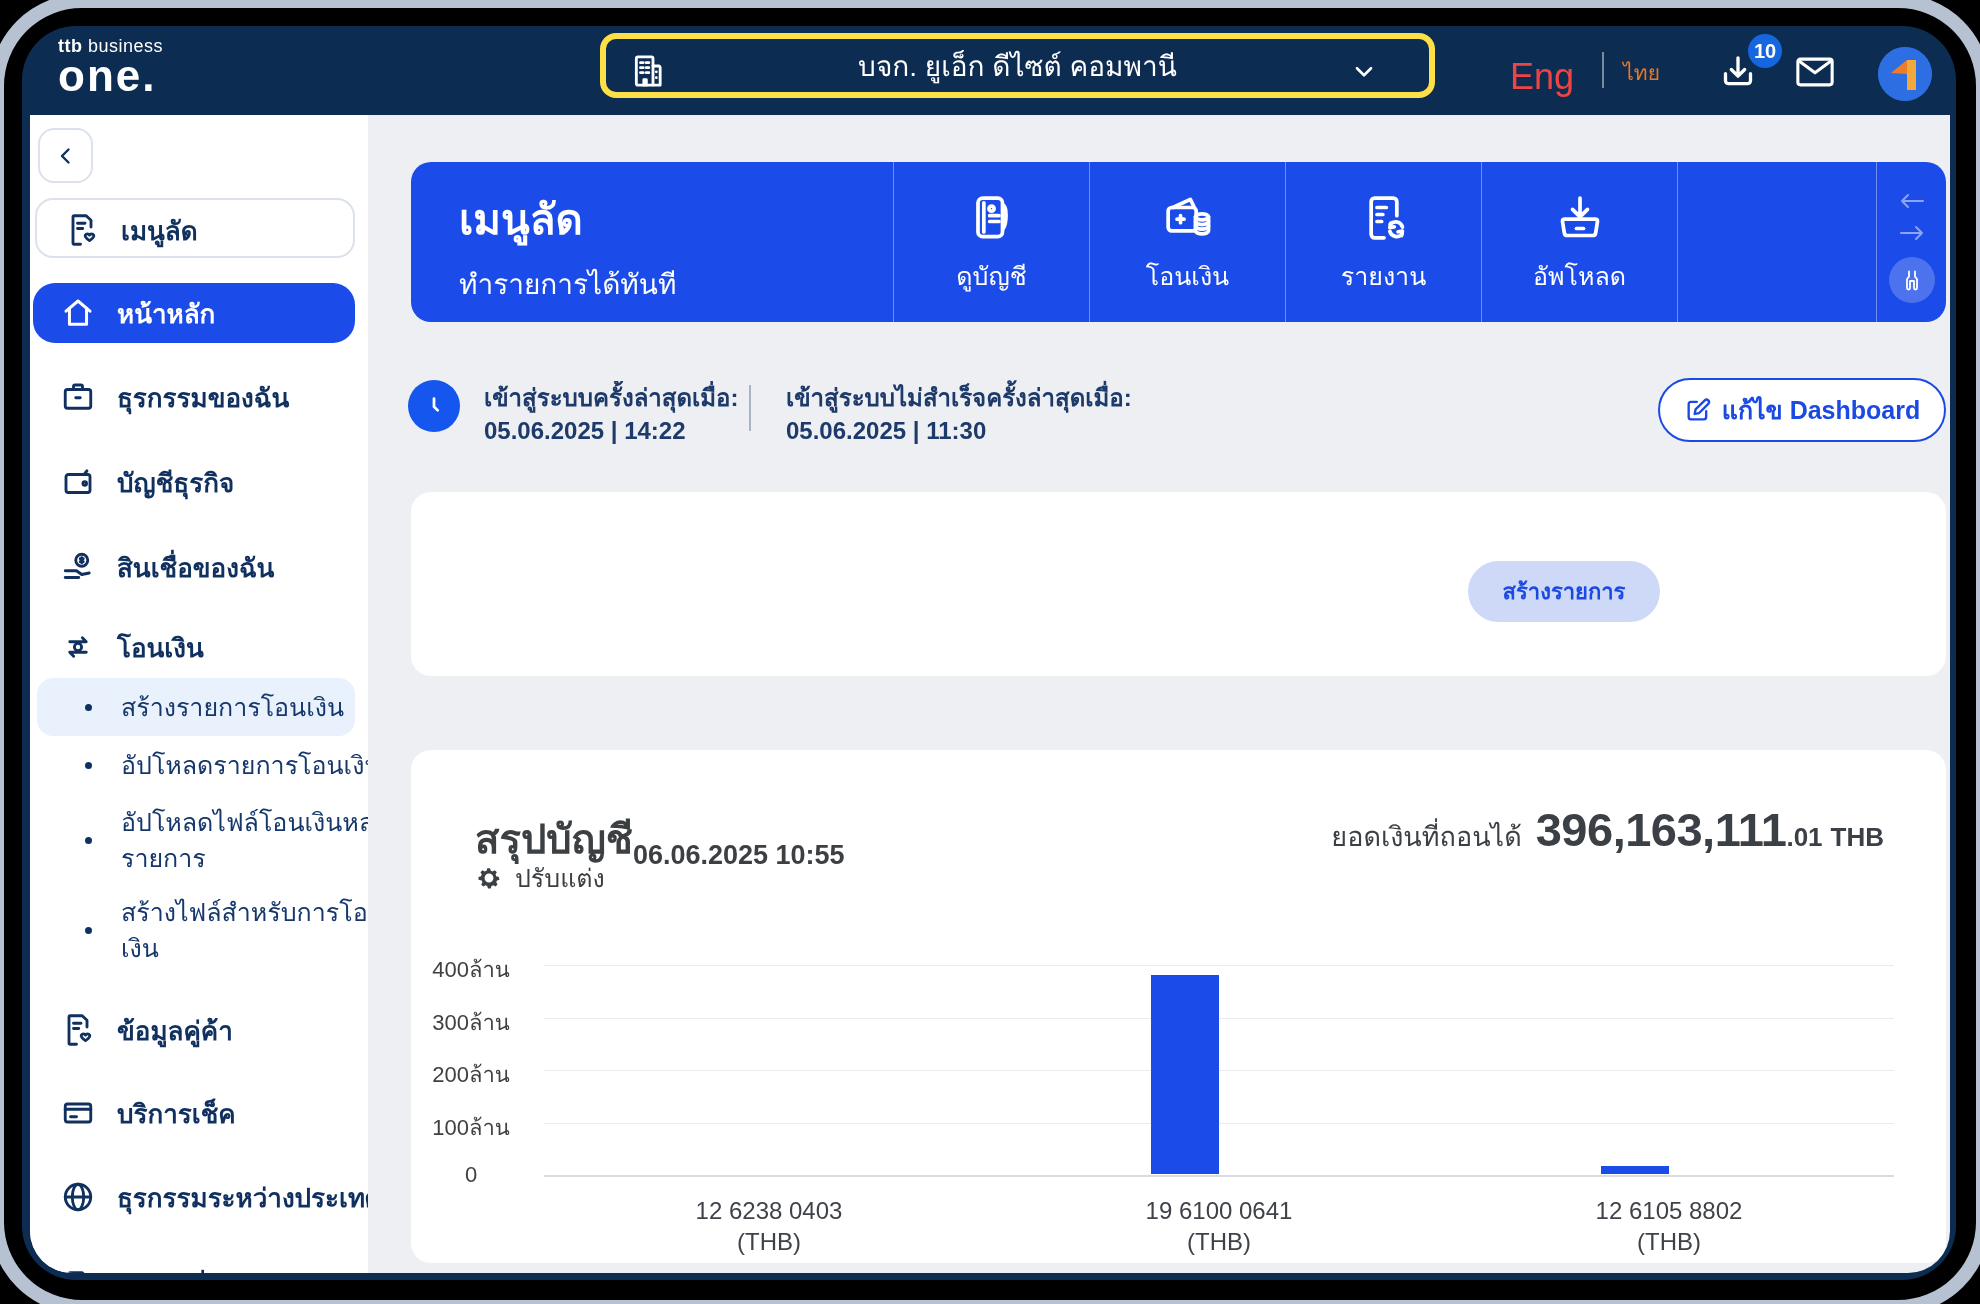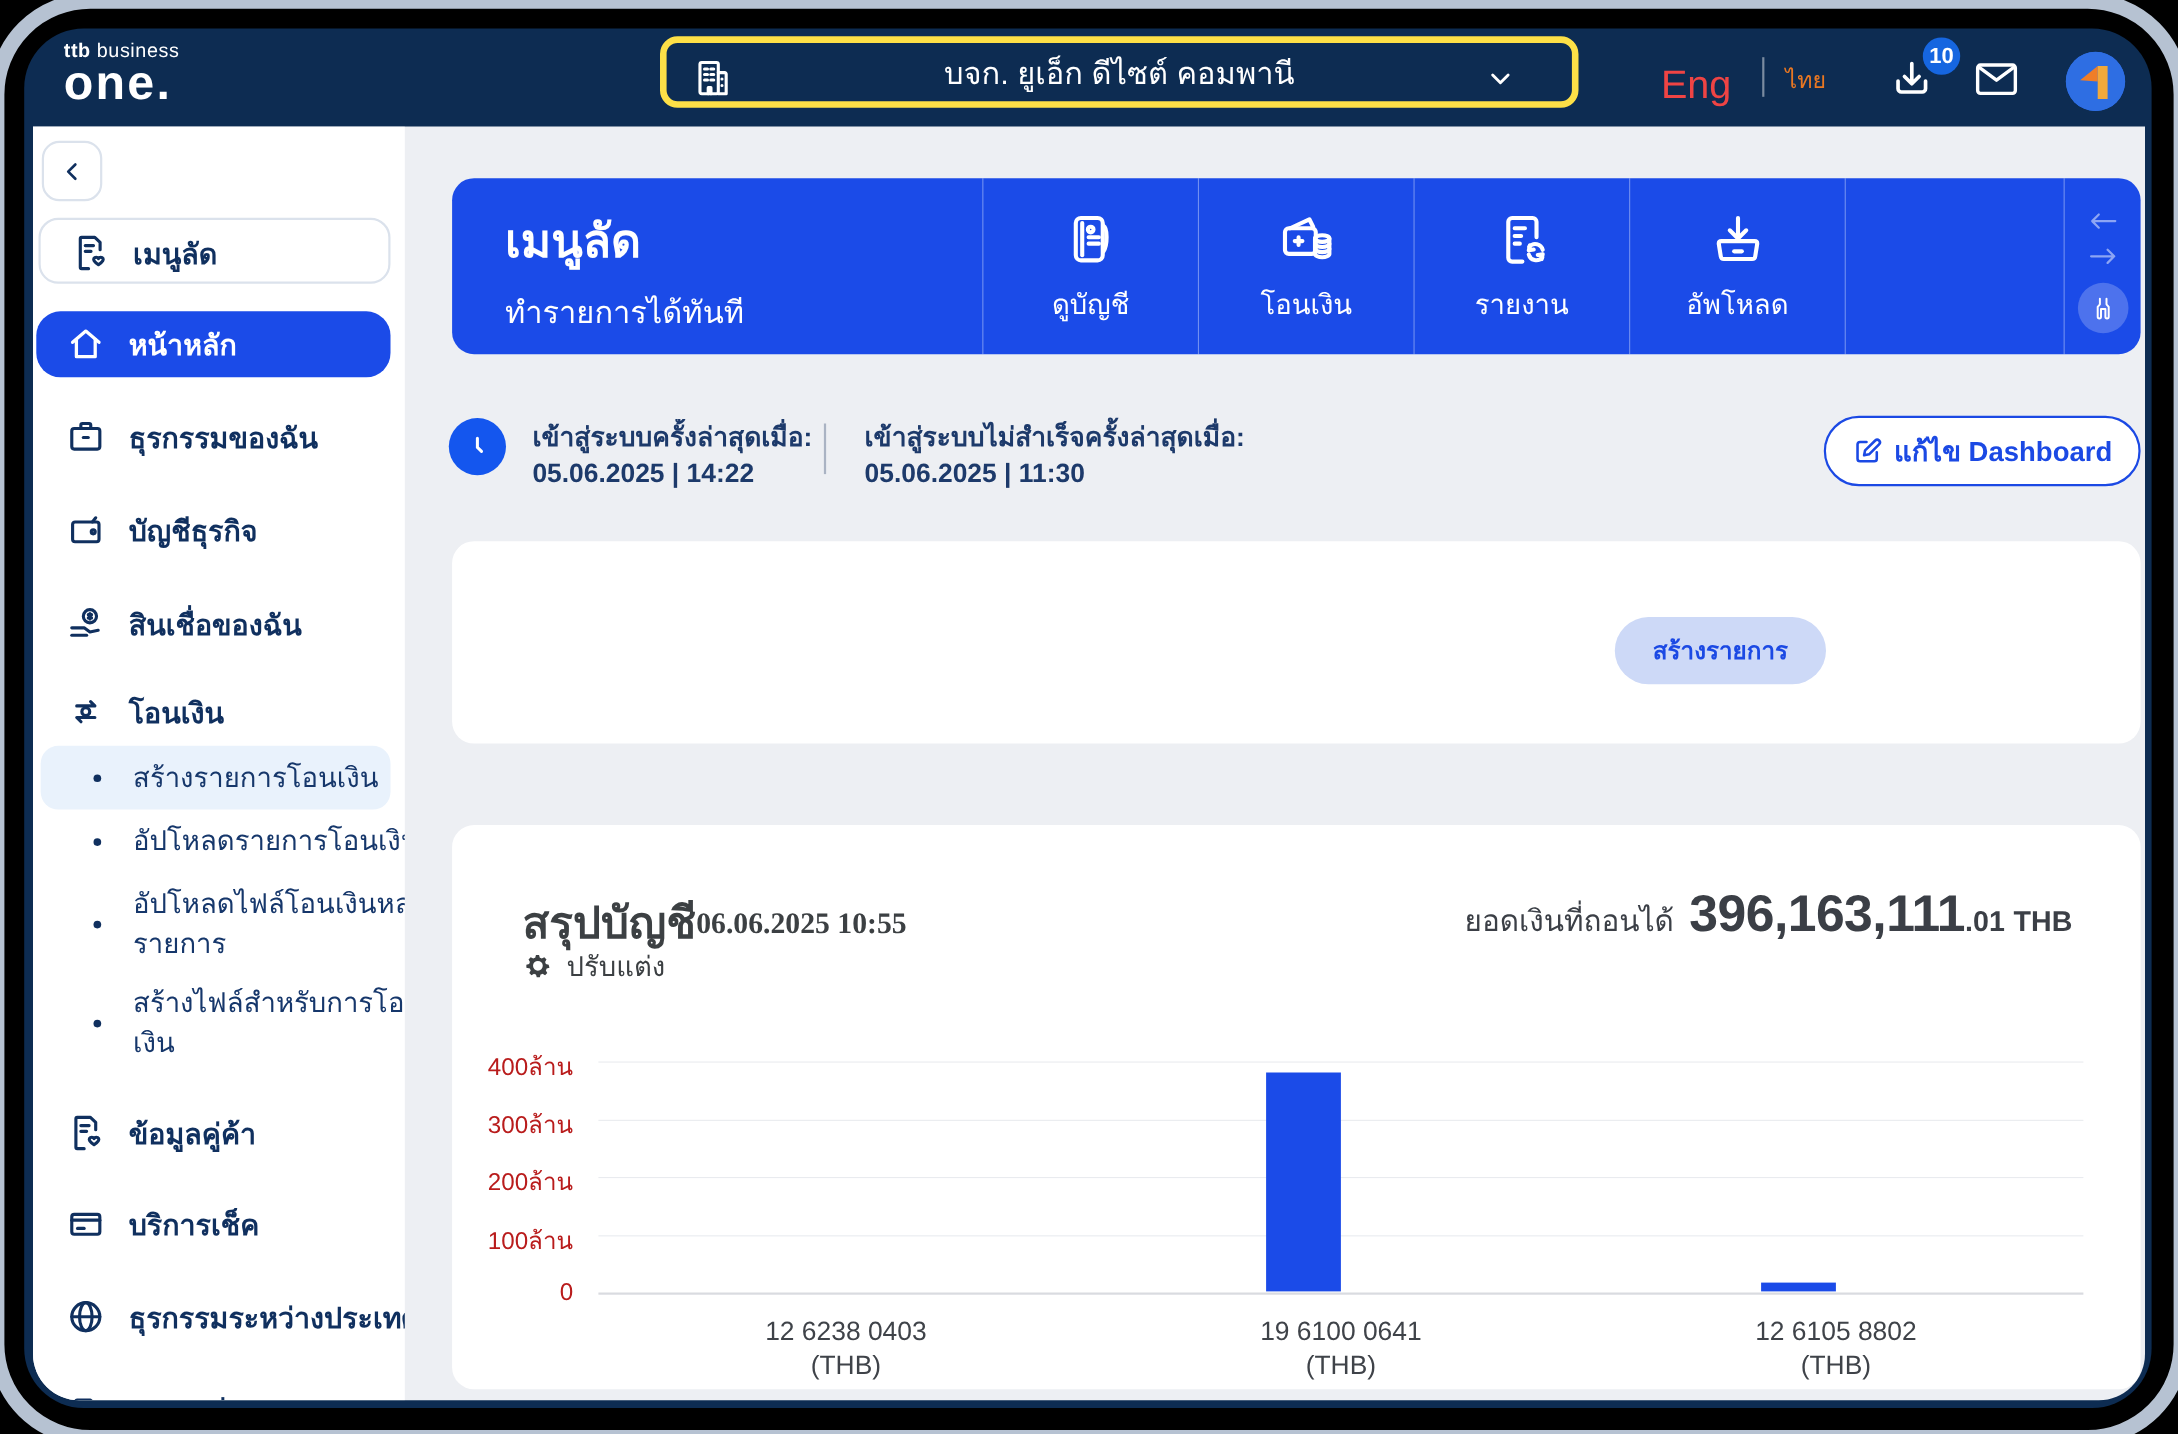--- a/index.html
+++ b/index.html
@@ -69,36 +69,36 @@
   .edit-btn { position:absolute; left:1274px; top:263px; width:288px; height:64px; background:#fff; border:2px solid #1b49e4; border-radius:32px; color:#1b49e4; display:flex; align-items:center; justify-content:center; font-size:25px; font-weight:700; gap:10px; white-space:nowrap; }
   .edit-btn svg { width:28px; height:28px; flex:none; }
 
   
   .card1 { position:absolute; left:27px; top:377px; width:1535px; height:184px; background:#fff; border-radius:20px; }
   .pill { position:absolute; top:69px; height:61px; border-radius:31px; display:flex; align-items:center; justify-content:center; font-size:22px; font-weight:700; white-space:nowrap; overflow:hidden; }
   .pill.create { right:286px; width:192px; background:#cdd9f7; color:#1b49e4; }
   .pill.upload { right:45px; width:226px; background:#1b43dd; color:#fff; }
 
   .card2 { position:absolute; left:27px; top:635px; width:1535px; height:513px; background:#fff; border-radius:20px; }
-  .sum-title-row { position:absolute; left:64px; top:57px; display:flex; align-items:center; white-space:nowrap;font-family:Liberation Serif, serif; }
+  .sum-title-row { position:absolute; left:64px; top:57px; display:flex; align-items:flex-end; white-space:nowrap; }
   .sum-title { font-size:40px; font-weight:700; color:#3c4043; }
   .sum-time { font-size:27px; font-weight:600; color:#3c4043; }
   .customize { position:absolute; left:64px; top:108px; display:flex; align-items:center; gap:12px; color:#3c4043; font-size:25px; white-space:nowrap; }
   .customize svg { width:28px; height:28px; flex:none; }
   .total-row { position:absolute; right:62px; top:52px; display:flex; align-items:baseline; color:#3b3f46; white-space:nowrap; }
   .total-label { font-size:27px; font-weight:500; margin-right:14px; }
   .total-main { font-size:47px; font-weight:700; letter-spacing:-.5px;text-align:center; }
   .total-frac { font-size:26px; font-weight:700; }
   .total-cur { font-size:26px; font-weight:700; margin-left:8px; }
 
   
   .chart { position:absolute; left:0; top:0; width:100%; height:100%; }
   .gridline { position:absolute; left:133px; width:1350px; height:1px; background:#e9ebef; }
   .gridline.zero { height:2px; background:#d9dbe0; }
-  .ytick { position:absolute; width:100px; left:10px; text-align:right; font-size:22px; color:#b91c1c; white-space:nowrap; }
+  .ytick { position:absolute; width:100px; left:10px; text-align:center; font-size:22px; color:#404040; white-space:nowrap; }
   .bar { position:absolute; background:#1b4be8; }
   .cat { position:absolute; width:450px; text-align:center; font-size:24px; color:#3f4349; line-height:31px; }
 
   .ic svg, .dd-icon svg, .dd-chev svg, .dl-wrap svg, .mail-wrap svg { width:100%; height:100%; display:block; }
 </style>
 </head>
 <body>
 
 <div class="stage">
   <div class="outer-line"></div>

